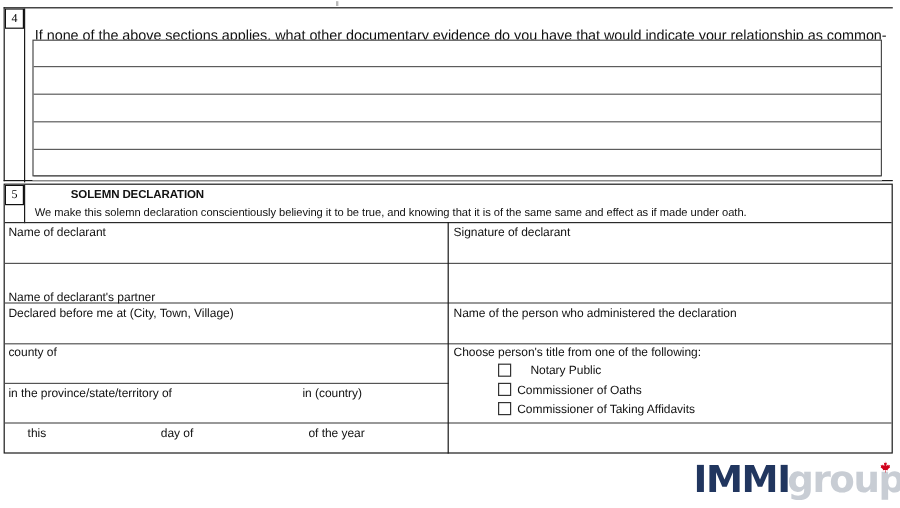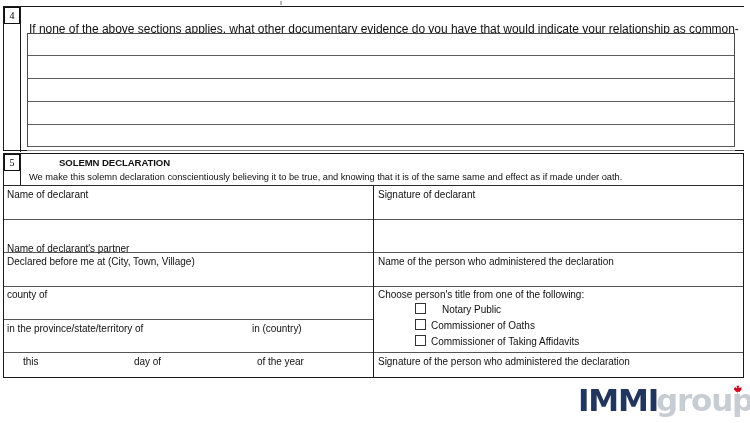--- a/index.html
+++ b/index.html
@@ -282,21 +282,20 @@
     <div class="cell-label" style="left:427px;top:182px;">Commissioner of Taking Affidavits</div>
 
     <div class="cell-label" style="left:3px;top:169px;">in the province/state/territory of</div>
     <div class="cell-label" style="left:248px;top:169px;">in (country)</div>
     <div style="position:absolute;left:3px;top:180px;width:240px;height:16px;"></div>
     <div style="position:absolute;left:248px;top:180px;width:118px;height:16px;"></div>
 
     <div class="cell-label" style="left:3px;top:202px;margin-left:16px;">this</div>
     <div class="cell-label" style="left:130px;top:202px;">day of</div>
     <div class="cell-label" style="left:253px;top:202px;">of the year</div>
-    <div class="cell-label" style="left:374px;top:202px;">Signature of the person who administered the declaration</div>
     <div style="position:absolute;left:25px;top:202px;width:100px;height:14px;"></div>
     <div style="position:absolute;left:165px;top:202px;width:85px;height:14px;"></div>
     <div style="position:absolute;left:310px;top:202px;width:56px;height:14px;"></div>
     <div style="position:absolute;left:374px;top:213px;width:362px;height:10px;"></div>
   </div>
 
   <div class="logo">
     <span class="logo-immi">IMMI</span>
     <span class="logo-group">group</span>
     <span class="logo-leaf">

